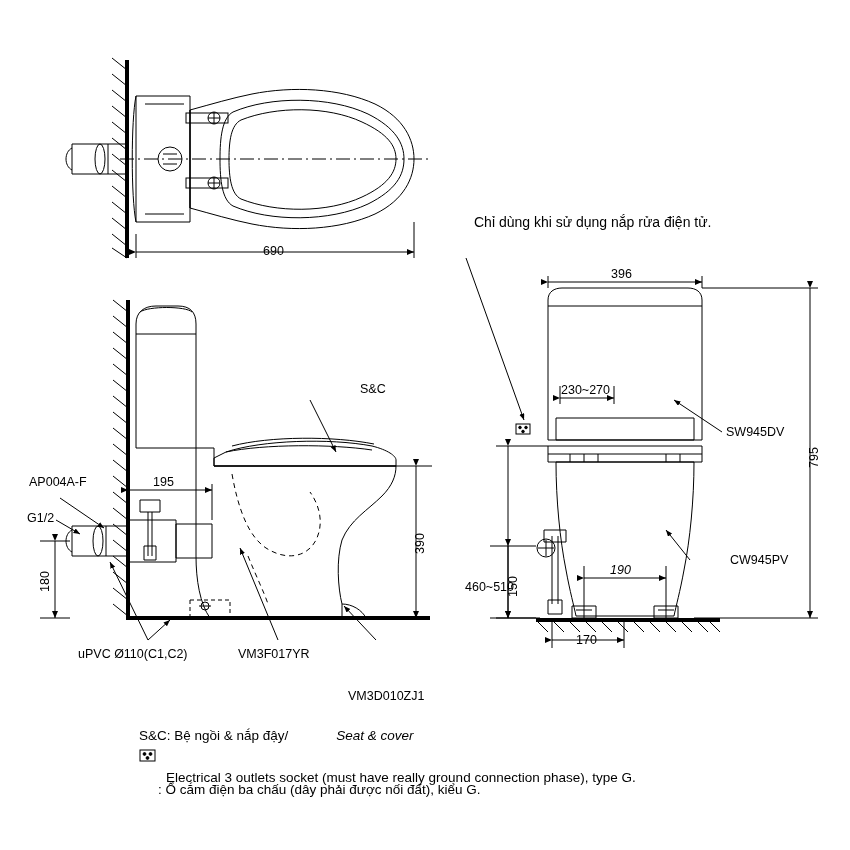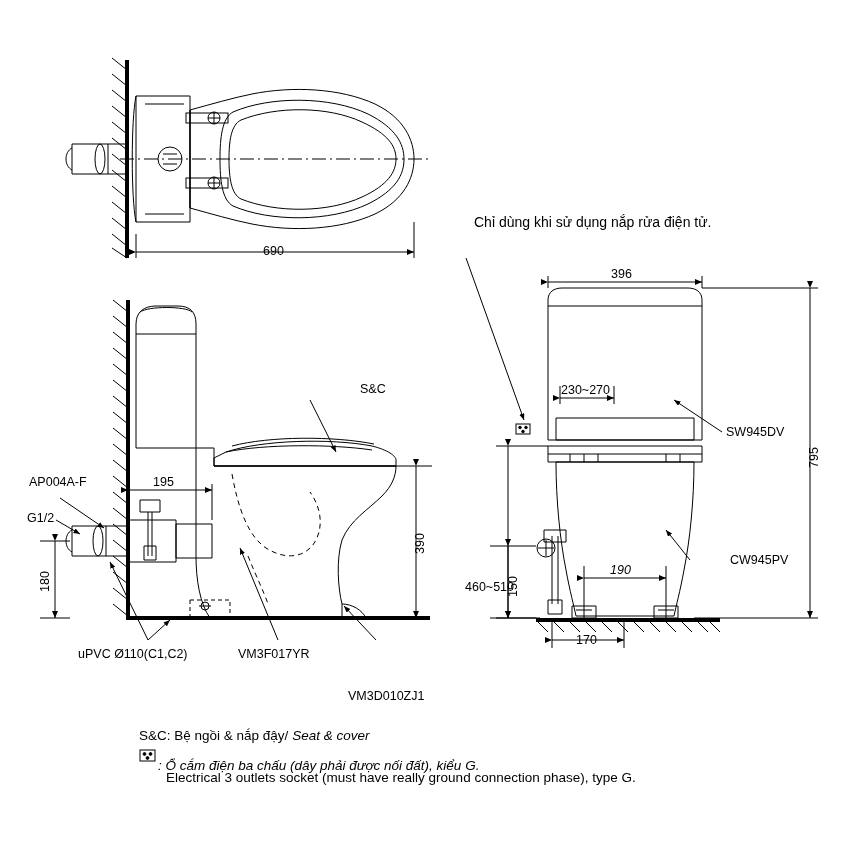--- a/index.html
+++ b/index.html
@@ -38,21 +38,21 @@
   .lbl.vert {
     transform: rotate(-90deg);
     transform-origin: left top;
   }
   .legend-text {
     position: absolute;
     font-size: 13.5px;
     line-height: 1.45;
     white-space: pre;
   }
-  .it { font-style: italic; }
+  .it { font-style: italic; margin-left: 44px; }
 </style>
 </head>
 <body>
 
 <div id="stage">
 
   <svg class="drawing" viewBox="0 0 850 850">
     <defs>
       <marker id="arr" markerWidth="8" markerHeight="8" refX="7" refY="3" orient="auto" markerUnits="strokeWidth">
         <path d="M0,0 L7,3 L0,6 z" fill="#000"></path>
@@ -341,16 +341,16 @@
   <div class="lbl" style="left:610px; top:562px;font-style:italic;">190</div>
   <div class="lbl" style="left:576px; top:632px;">170</div>
 
   <div class="lbl" style="left:726px; top:424px;">SW945DV</div>
   <div class="lbl" style="left:694px; top:552px;margin-left:36px;">CW945PV</div>
 
   <div class="legend-text" style="left:124px; top:706px;">
     <span>S&amp;C</span><span>: Bệ ngồi &amp; nắp đậy/ </span><span class="it">Seat &amp; cover</span>
   </div>
 
-  <div class="legend-text" style="left:158px; top:756px;font-style:italic;">: Ổ cắm điện ba chấu (dây phải được nối đất), kiểu G.</div>
+  <div class="legend-text" style="left:158px; top:780px;">: Ổ cắm điện ba chấu (dây phải được nối đất), kiểu G.</div>
   <div class="legend-text" style="left:166px; top:768px;">Electrical 3 outlets socket (must have really ground connection phase), type G.</div>
 
 </div>
 
 </body></html>

